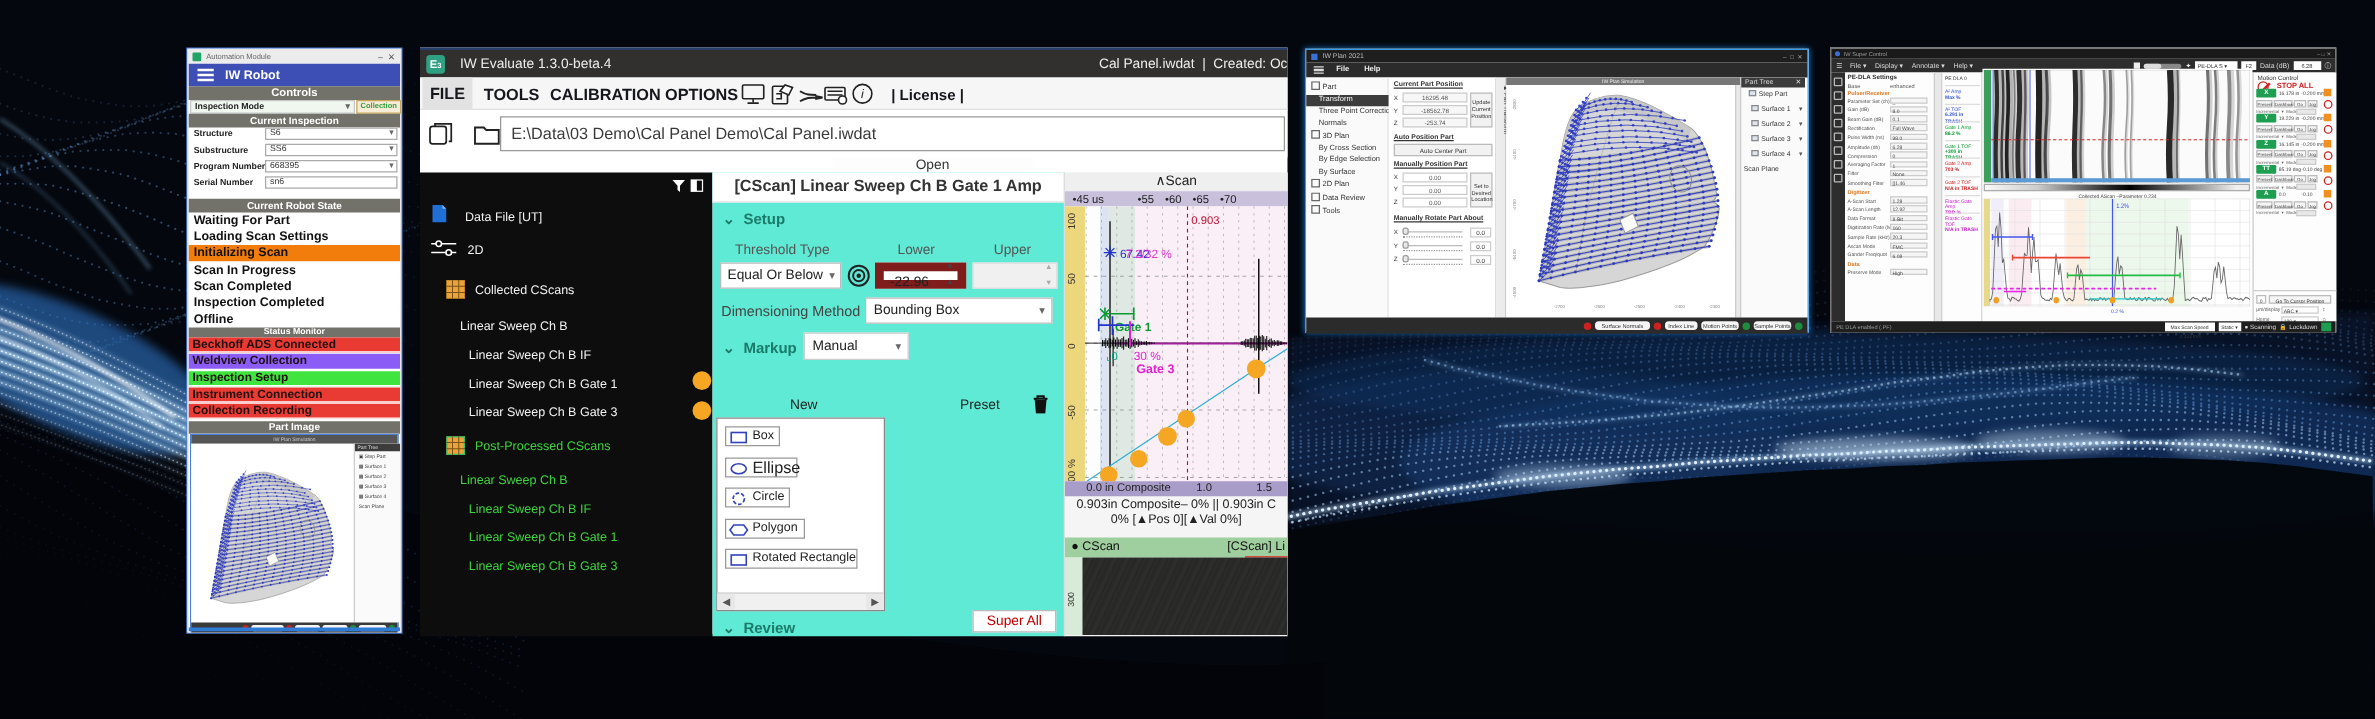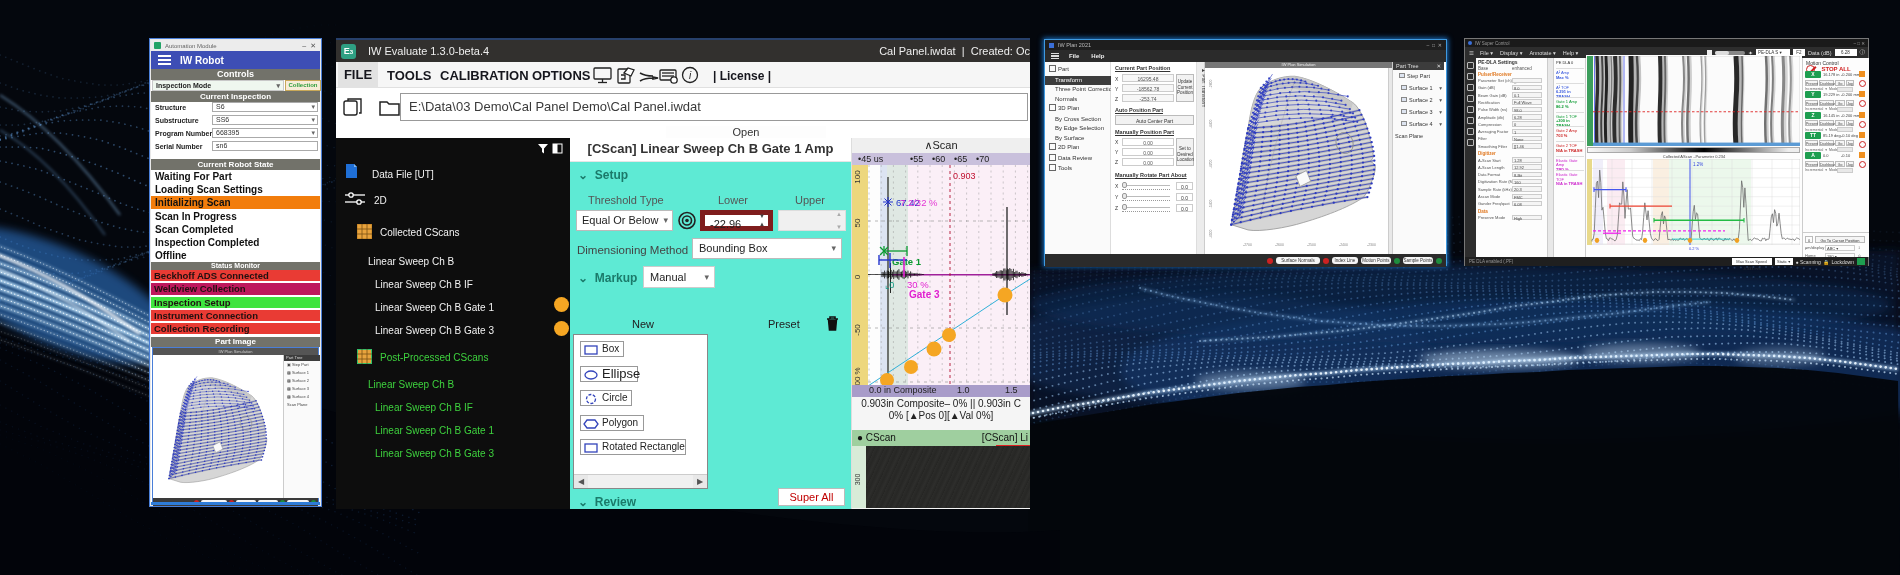--- a/index.html
+++ b/index.html
@@ -786,21 +786,21 @@
     <div class="abs gray-sec" style="left:0;top:119px;width:100%;height:11px;font-size:8px;line-height:11px">Current Robot State</div>
     <div class="abs" style="left:0;top:130px;width:100%;height:13px;font-size:10px;font-weight:bold;color:#111;line-height:13px;padding-left:4px">Waiting For Part</div>
     <div class="abs" style="left:0;top:143.2px;width:100%;height:13px;font-size:10px;font-weight:bold;color:#111;line-height:13px;padding-left:4px">Loading Scan Settings</div>
     <div class="abs" style="left:0;top:156.39999999999998px;width:100%;height:13px;background:#f27d0c;font-size:10px;font-weight:bold;color:#111;line-height:13px;padding-left:4px">Initializing Scan</div>
     <div class="abs" style="left:0;top:169.59999999999997px;width:100%;height:13px;font-size:10px;font-weight:bold;color:#111;line-height:13px;padding-left:4px">Scan In Progress</div>
     <div class="abs" style="left:0;top:182.79999999999995px;width:100%;height:13px;font-size:10px;font-weight:bold;color:#111;line-height:13px;padding-left:4px">Scan Completed</div>
     <div class="abs" style="left:0;top:195.99999999999994px;width:100%;height:13px;font-size:10px;font-weight:bold;color:#111;line-height:13px;padding-left:4px">Inspection Completed</div>
     <div class="abs" style="left:0;top:209.19999999999993px;width:100%;height:13px;font-size:10px;font-weight:bold;color:#111;line-height:13px;padding-left:4px">Offline</div>
     <div class="abs gray-sec" style="left:0;top:222px;width:100%;height:8px;font-size:7px;line-height:8px">Status Monitor</div>
     <div class="abs" style="left:0;top:230px;width:100%;height:12.3px;background:#e93b34;border-bottom:1px solid #fff;font-size:9.5px;font-weight:bold;color:#201010;line-height:12px;padding-left:3px">Beckhoff ADS Connected</div>
-    <div class="abs" style="left:0;top:243.3px;width:100%;height:12.3px;background:#be185d;border-bottom:1px solid #fff;font-size:9.5px;font-weight:bold;color:#201010;line-height:12px;padding-left:3px">Weldview Collection</div>
+    <div class="abs" style="left:0;top:243.3px;width:100%;height:12.3px;background:#8b5cf6;border-bottom:1px solid #fff;font-size:9.5px;font-weight:bold;color:#201010;line-height:12px;padding-left:3px">Weldview Collection</div>
     <div class="abs" style="left:0;top:256.6px;width:100%;height:12.3px;background:#3fe43f;border-bottom:1px solid #fff;font-size:9.5px;font-weight:bold;color:#201010;line-height:12px;padding-left:3px">Inspection Setup</div>
     <div class="abs" style="left:0;top:269.90000000000003px;width:100%;height:12.3px;background:#e93b34;border-bottom:1px solid #fff;font-size:9.5px;font-weight:bold;color:#201010;line-height:12px;padding-left:3px">Instrument Connection</div>
     <div class="abs" style="left:0;top:283.20000000000005px;width:100%;height:12.3px;background:#e93b34;border-bottom:1px solid #fff;font-size:9.5px;font-weight:bold;color:#201010;line-height:12px;padding-left:3px">Collection Recording</div>
     <div class="abs gray-sec" style="left:0;top:296.5px;width:100%;height:10px;font-size:8px;line-height:10px">Part Image</div>
     <div class="abs" style="left:1px;top:307px;width:167px;height:158px;border:1px solid #4a7fd8;background:#fff">
       <div class="abs" style="left:0;top:0;width:100%;height:7px;background:#555">
         <span style="display:block;text-align:center;font-size:4px;color:#ccc;line-height:7px">IW Plan Simulation</span>
       </div>
       <div class="abs" style="left:0;top:7px;width:131px;height:143px;background:#fff;border-right:1px solid #ccc"><svg width="131" height="143" viewBox="0 0 131 143">
           <use href="#part3d" transform="translate(-10,7.7) scale(0.72)"></use>
@@ -915,29 +915,29 @@
       <div class="abs" style="left:8px;top:30px;color:#1b7a6a;font-weight:bold;font-size:12px">⌄&nbsp; Setup</div>
       <div class="abs" style="left:18px;top:56px;color:#555;font-size:11px">Threshold Type</div>
       <div class="abs" style="left:148px;top:56px;color:#555;font-size:11px">Lower</div>
       <div class="abs" style="left:225px;top:56px;color:#555;font-size:11px">Upper</div>
       <div class="abs" style="left:6px;top:72px;width:97px;height:21px;border:1px solid #bbb;background:#fff;font-size:11px;color:#222;line-height:19px;padding-left:5px">Equal Or Below<span style="position:absolute;right:4px;color:#666;font-size:9px">▾</span></div>
       <svg class="abs" style="left:107px;top:72px" width="20" height="21" viewBox="0 0 20 21">
         <circle cx="10" cy="10.5" r="8" fill="none" stroke="#222" stroke-width="1.6"></circle>
         <circle cx="10" cy="10.5" r="4.5" fill="none" stroke="#222" stroke-width="1.6"></circle>
         <circle cx="10" cy="10.5" r="1.8" fill="#222"></circle>
       </svg>
-      <div class="abs" style="left:130px;top:72px;width:73px;height:21px;border:5px solid #7f1d1d;background:#fff;font-size:11px;color:#222;line-height:19px;padding-left:5px">-22.96<span style="position:absolute;right:3px;top:0px;color:#444;font-size:6px">▲</span><span style="position:absolute;right:3px;bottom:0px;color:#444;font-size:6px">▼</span></div>
+      <div class="abs" style="left:130px;top:72px;width:73px;height:21px;border:7px solid #7f1d1d;background:#fff;font-size:11px;color:#222;line-height:19px;padding-left:5px">-22.96<span style="position:absolute;right:3px;top:0px;color:#444;font-size:6px">▲</span><span style="position:absolute;right:3px;bottom:0px;color:#444;font-size:6px">▼</span></div>
       <div class="abs" style="left:208px;top:72px;width:68px;height:21px;border:1px solid #ddd;background:#f0f0f0">
         <span style="position:absolute;right:3px;top:0px;color:#aaa;font-size:6px">▲</span>
         <span style="position:absolute;right:3px;bottom:0px;color:#aaa;font-size:6px">▼</span>
       </div>
       <div class="abs" style="left:7px;top:106px;color:#444;font-size:11.5px">Dimensioning Method</div>
       <div class="abs" style="left:122px;top:100px;width:150px;height:21px;border:1px solid #bbb;background:#fff;font-size:11px;color:#222;line-height:19px;padding-left:6px">Bounding Box<span style="position:absolute;right:5px;color:#666;font-size:9px">▾</span></div>
       <div class="abs" style="left:8px;top:133px;color:#1b7a6a;font-weight:bold;font-size:12px">⌄&nbsp; Markup</div>
-      <div class="abs" style="left:73px;top:128px;width:72px;height:22px;border:1px solid #ccc;background:#fff;font-size:11px;color:#222;line-height:20px;padding-left:6px">Manual<span style="position:absolute;right:5px;color:#666;font-size:9px">▾</span></div>
+      <div class="abs" style="left:73px;top:128px;width:84px;height:22px;border:1px solid #ccc;background:#fff;font-size:11px;color:#222;line-height:20px;padding-left:6px">Manual<span style="position:absolute;right:5px;color:#666;font-size:9px">▾</span></div>
       <div class="abs" style="left:62px;top:180px;font-size:11px;color:#222">New</div>
       <div class="abs" style="left:198px;top:180px;font-size:11px;color:#222">Preset</div>
       <svg class="abs" style="left:256px;top:178px" width="13" height="15" viewBox="0 0 13 15">
         <path d="M1,3 h11 M4,3 v-2 h5 v2 M2.5,3 l1,11 h6 l1,-11" fill="none" stroke="#111" stroke-width="1.6"></path>
         <path d="M2.5,4 l1,10 h6 l1,-10 z" fill="#111"></path>
       </svg>
       <div class="abs" style="left:3px;top:196px;width:135px;height:155px;border:1px solid #888;background:#fff">
         <div class="abs" style="left:6px;top:6px;width:44px;height:16px;border:1px solid #999;background:#fff;font-size:10px;color:#222;line-height:14px;padding-left:21px"><svg class="abs" style="left:2px;top:2px" width="16" height="12" viewBox="0 0 16 12">
             <rect x="2" y="2" width="12" height="8" fill="none" stroke="#3344bb" stroke-width="1.3"></rect>
           </svg>Box</div>

